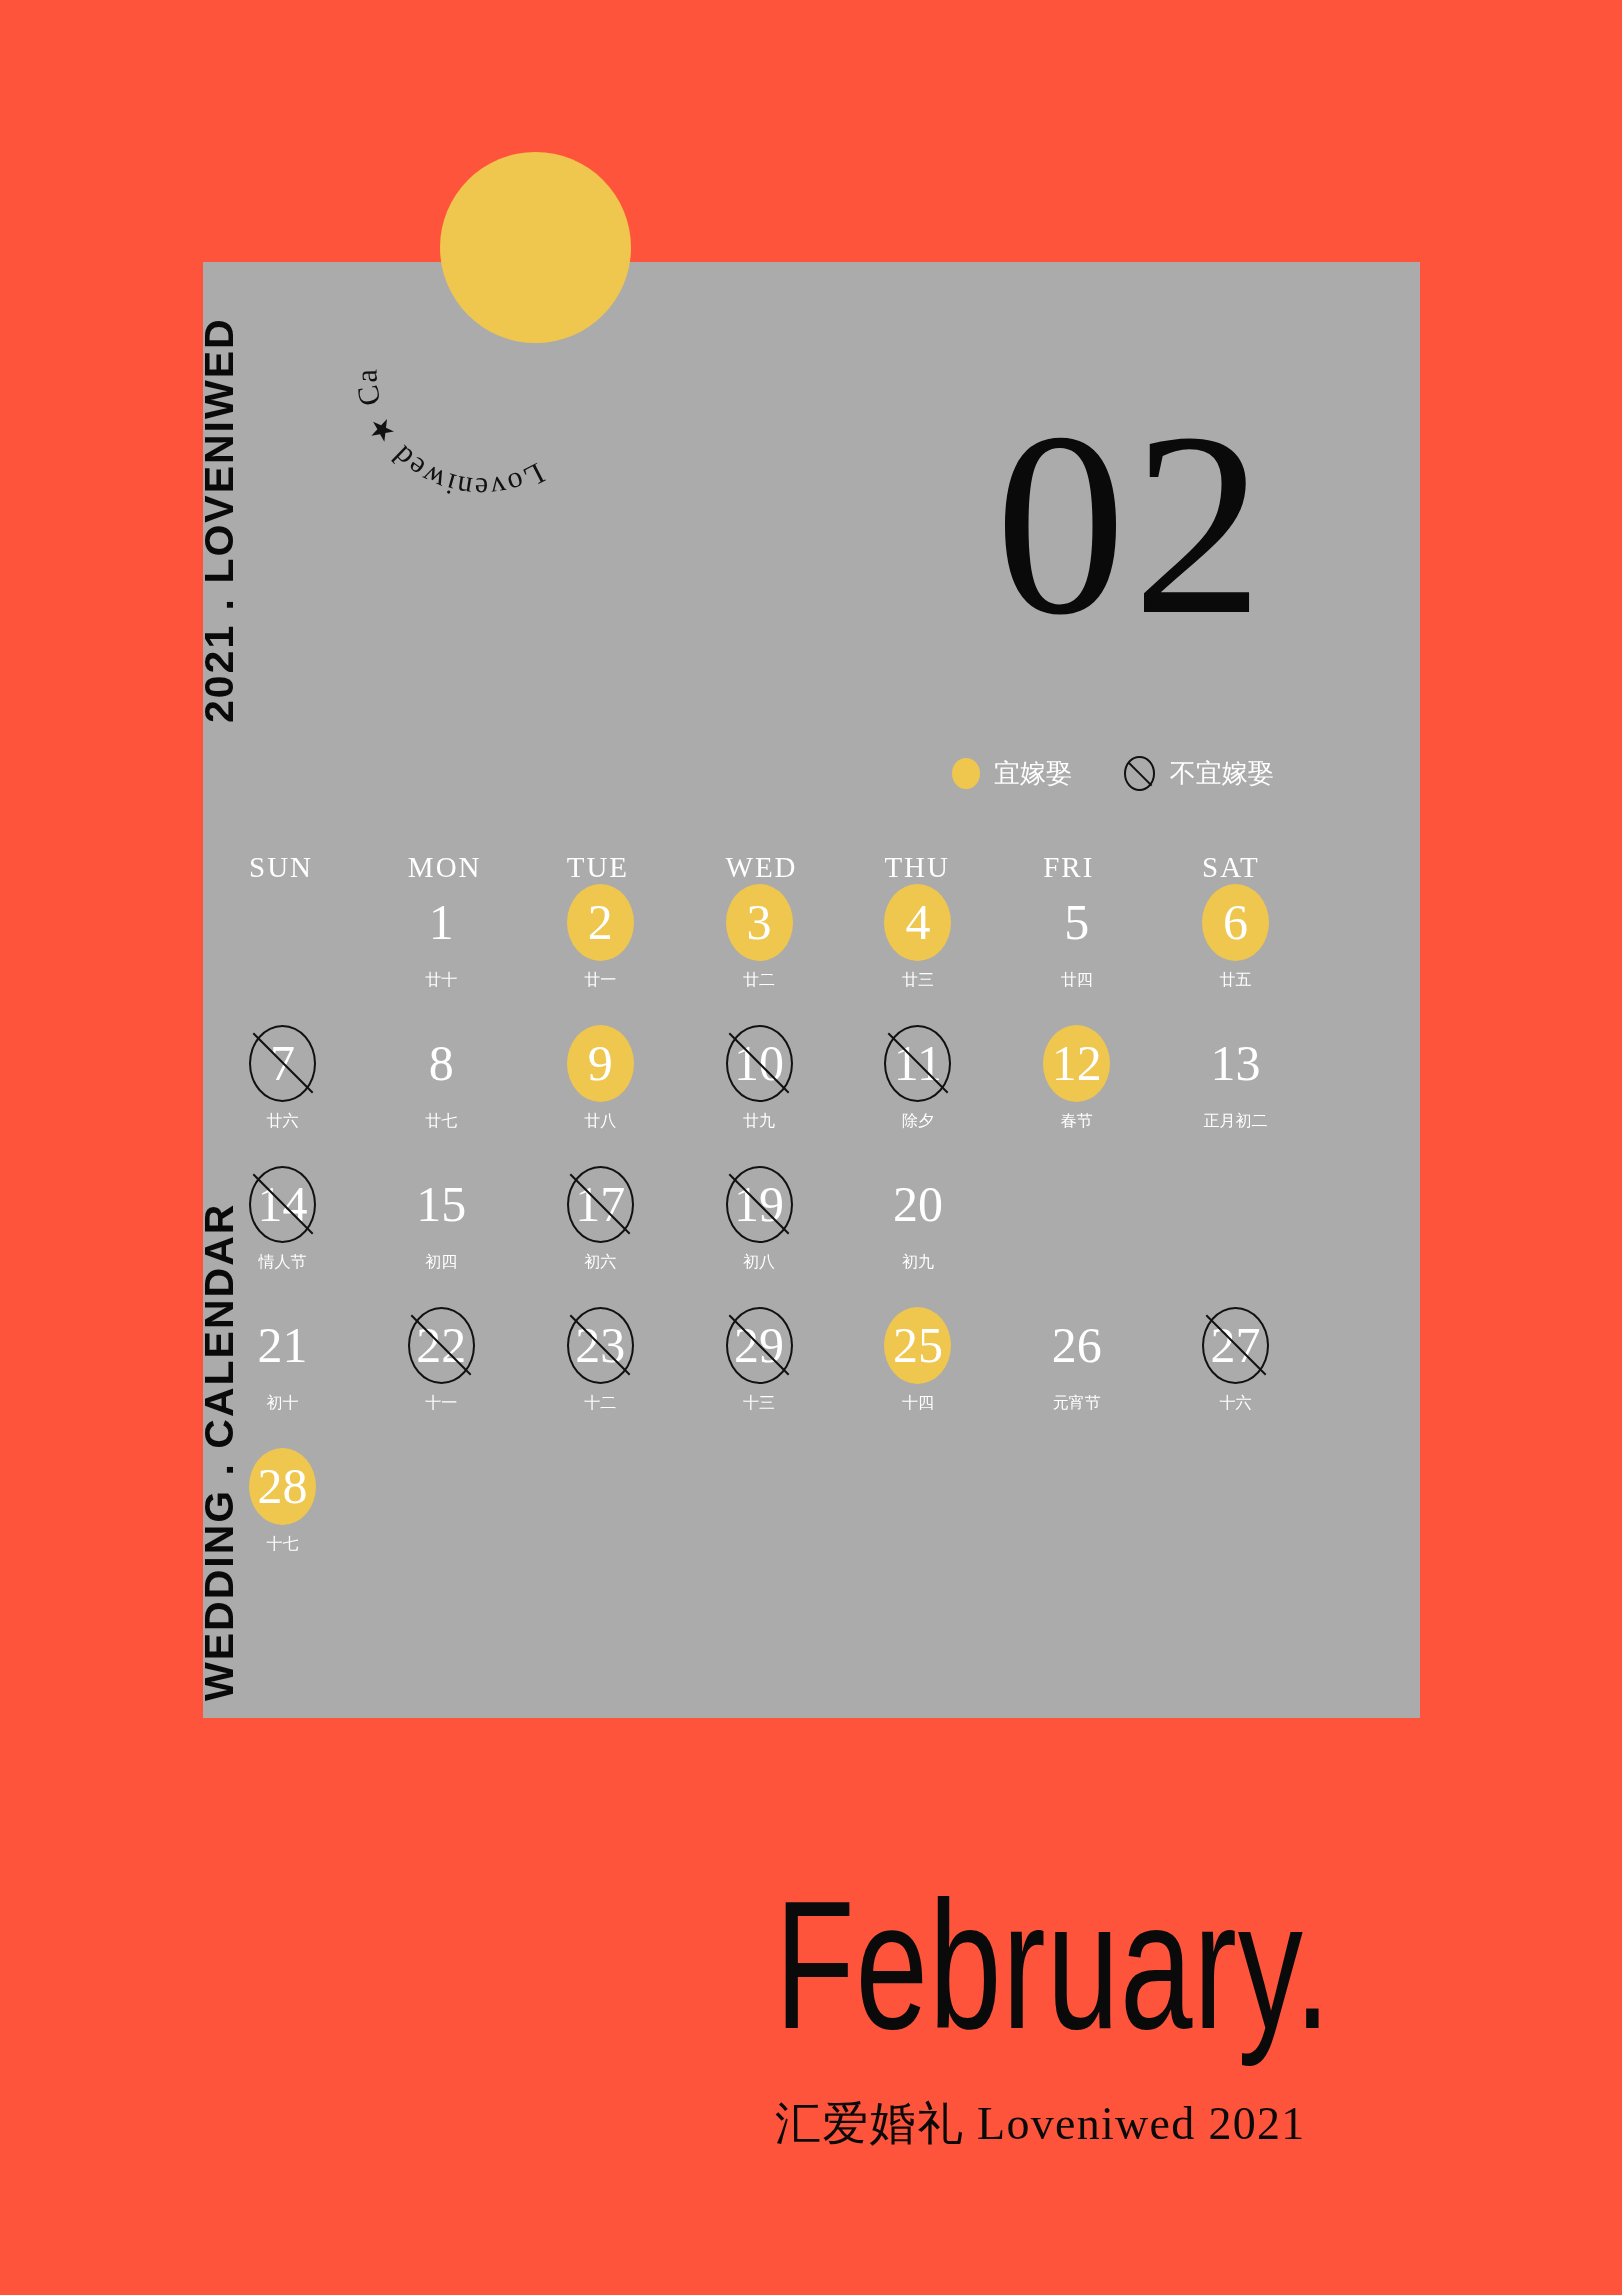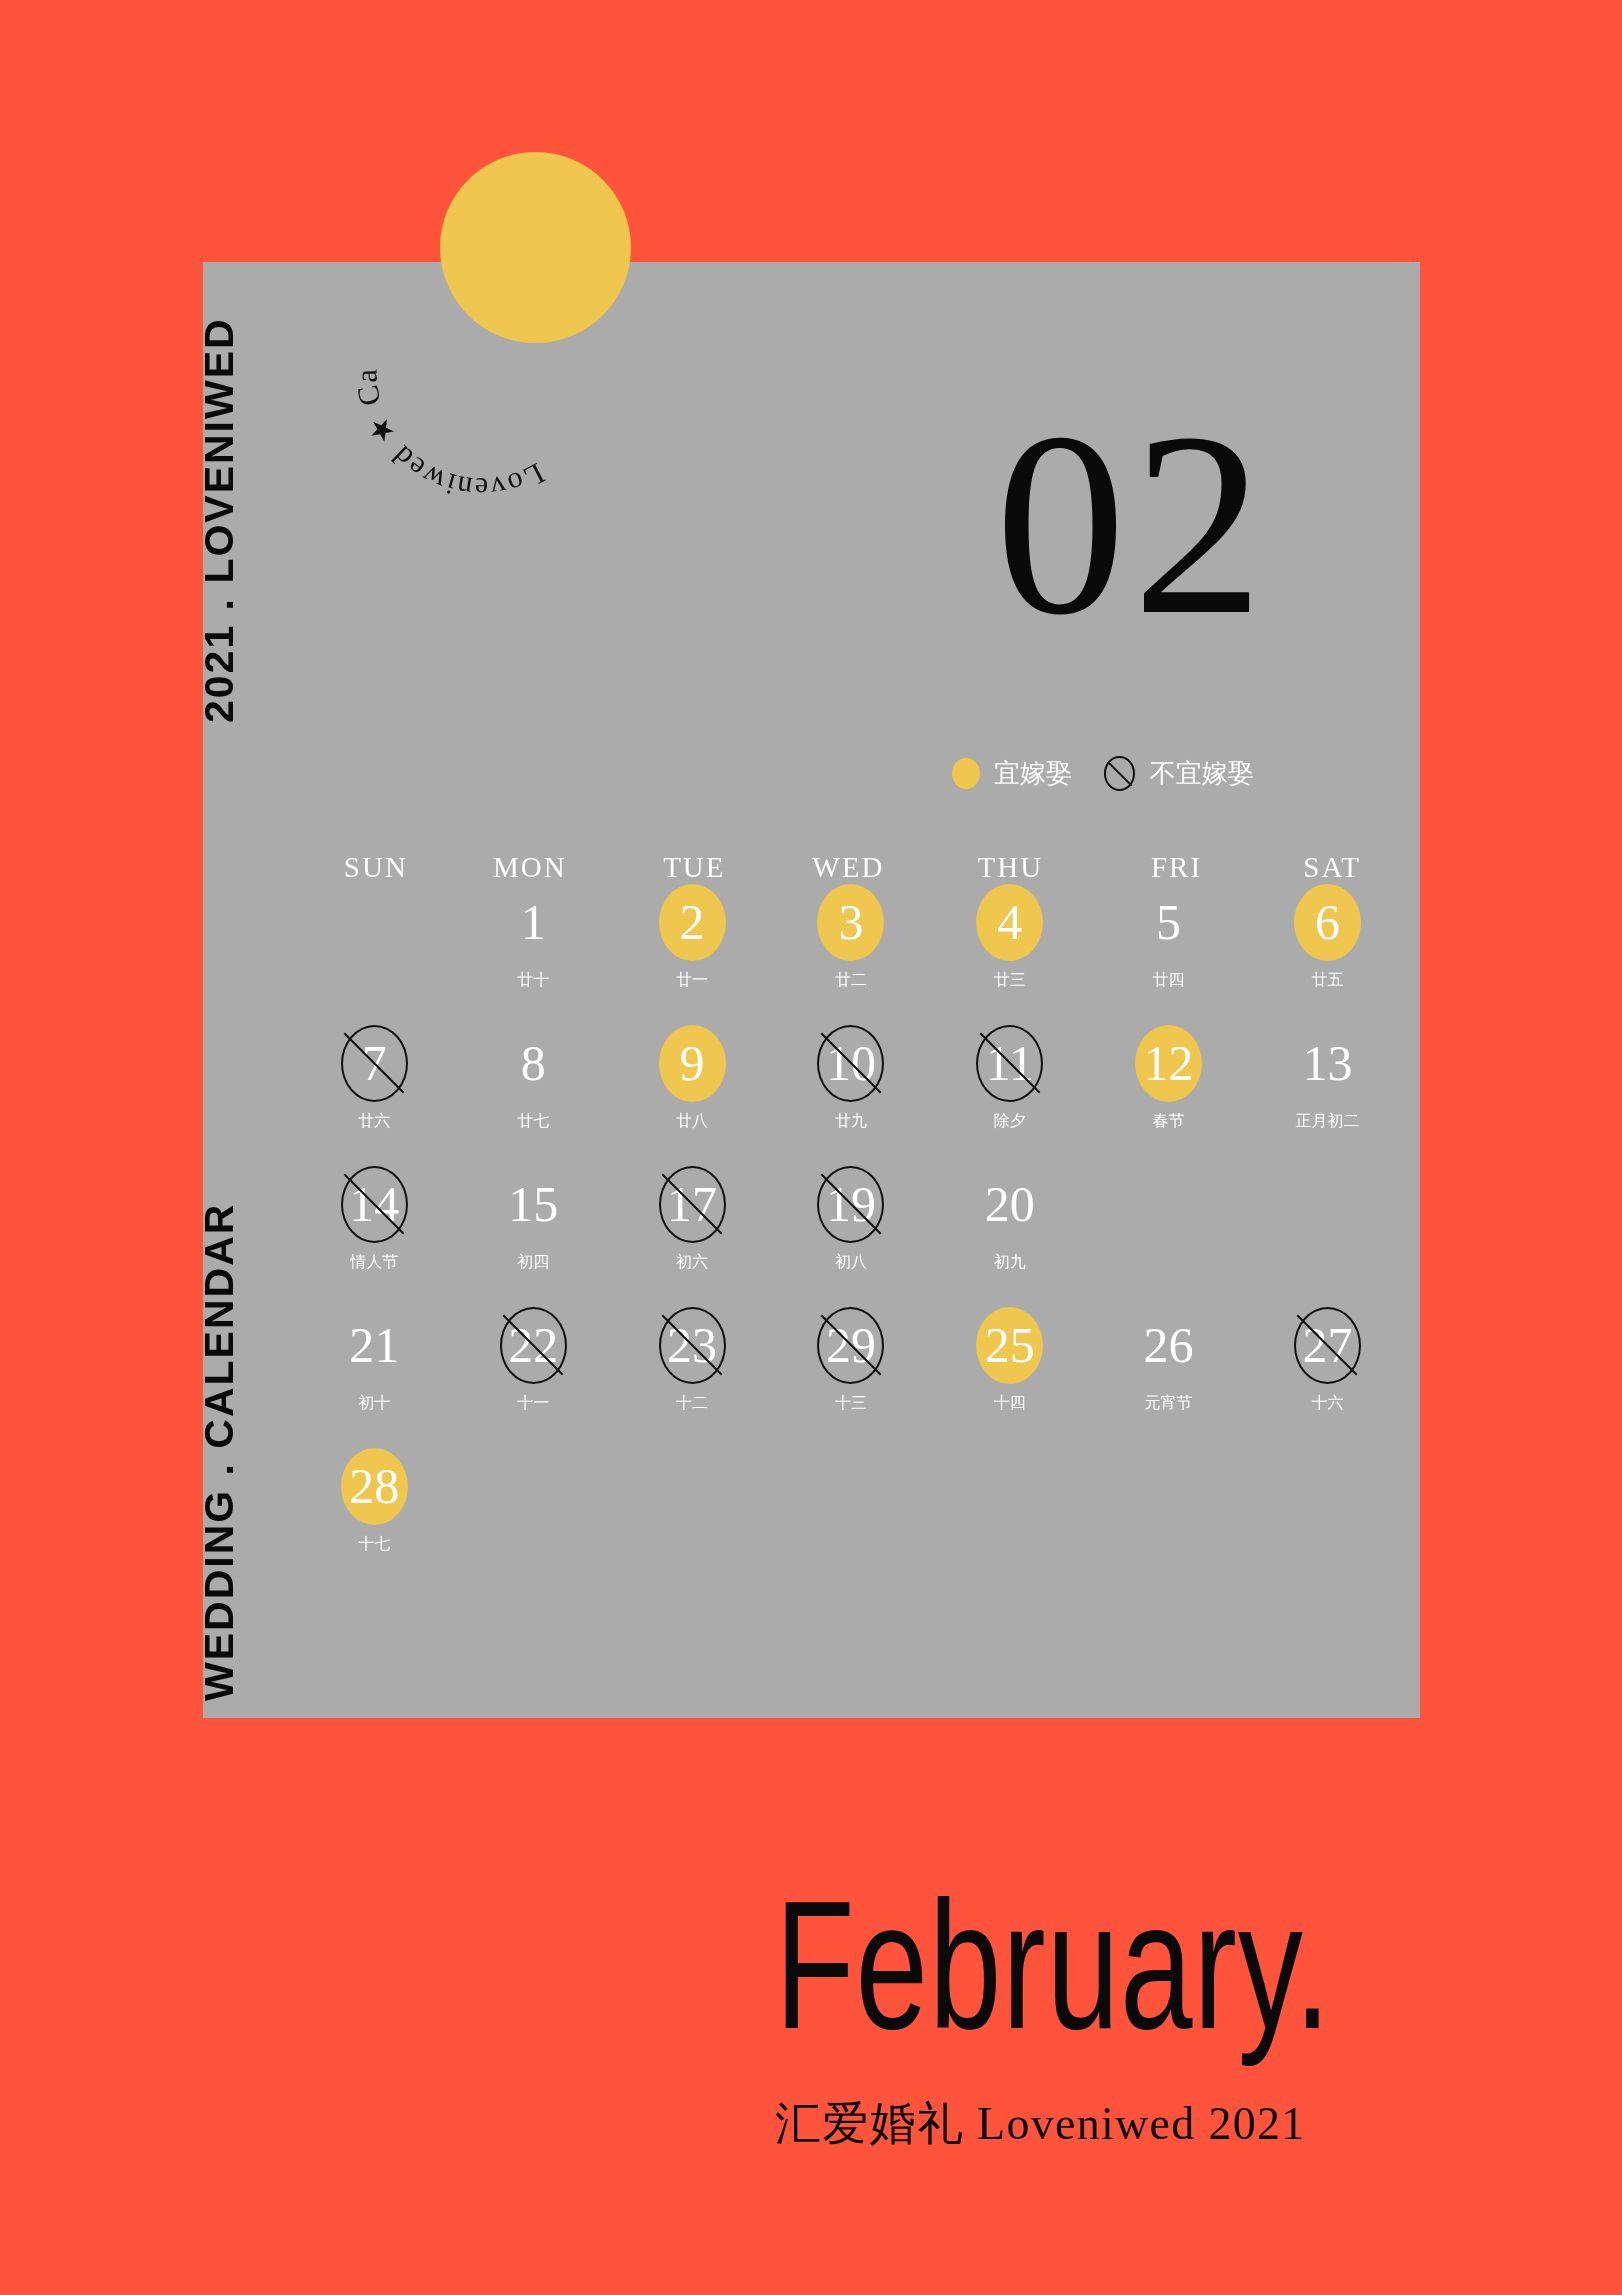--- a/index.html
+++ b/index.html
@@ -49,21 +49,21 @@
     font-family:"Liberation Serif", serif;
     font-size:262px;line-height:1;
     color:#0A0A0A;
     letter-spacing:6.5px;
     font-weight:400;
     text-align:right;
   }
   
   #legend{
     position:absolute;left:952px;top:756px;
-    display:flex;align-items:center;gap:32px;
+    display:flex;align-items:center;gap:52px;
   }
   .legend-item{display:flex;align-items:center;gap:14.4px;}
   .legend-dot{
     width:27.5px;height:31px;border-radius:50%;background:#EFC64E;flex:none;
   }
   .legend-ban{
     width:27.5px;height:31px;border-radius:50%;
     border:2px solid #111;flex:none;position:relative;
   }
   .legend-ban::after{
@@ -76,21 +76,21 @@
     font-family:"DejaVu Sans", sans-serif;
     white-space:nowrap;
   }
   
   #calendar{
     position:absolute;left:249px;top:844px;width:1112px;
   }
   .cal-row{display:flex;}
   .cal-cell{
     width:calc(1112px / 7);
-    display:flex;flex-direction:column;align-items:flex-end;
+    display:flex;flex-direction:column;align-items:flex-start;
   }
   .wd{
     color:#FFFFFF;
     font-family:"Liberation Serif", serif;
     font-size:29px;letter-spacing:2px;
     padding:6.5px 0 0 0;
   }
   .day-wrap{height:141px;display:flex;flex-direction:column;align-items:center;justify-content:flex-start;}
   .daynum{
     width:67px;height:77px;

